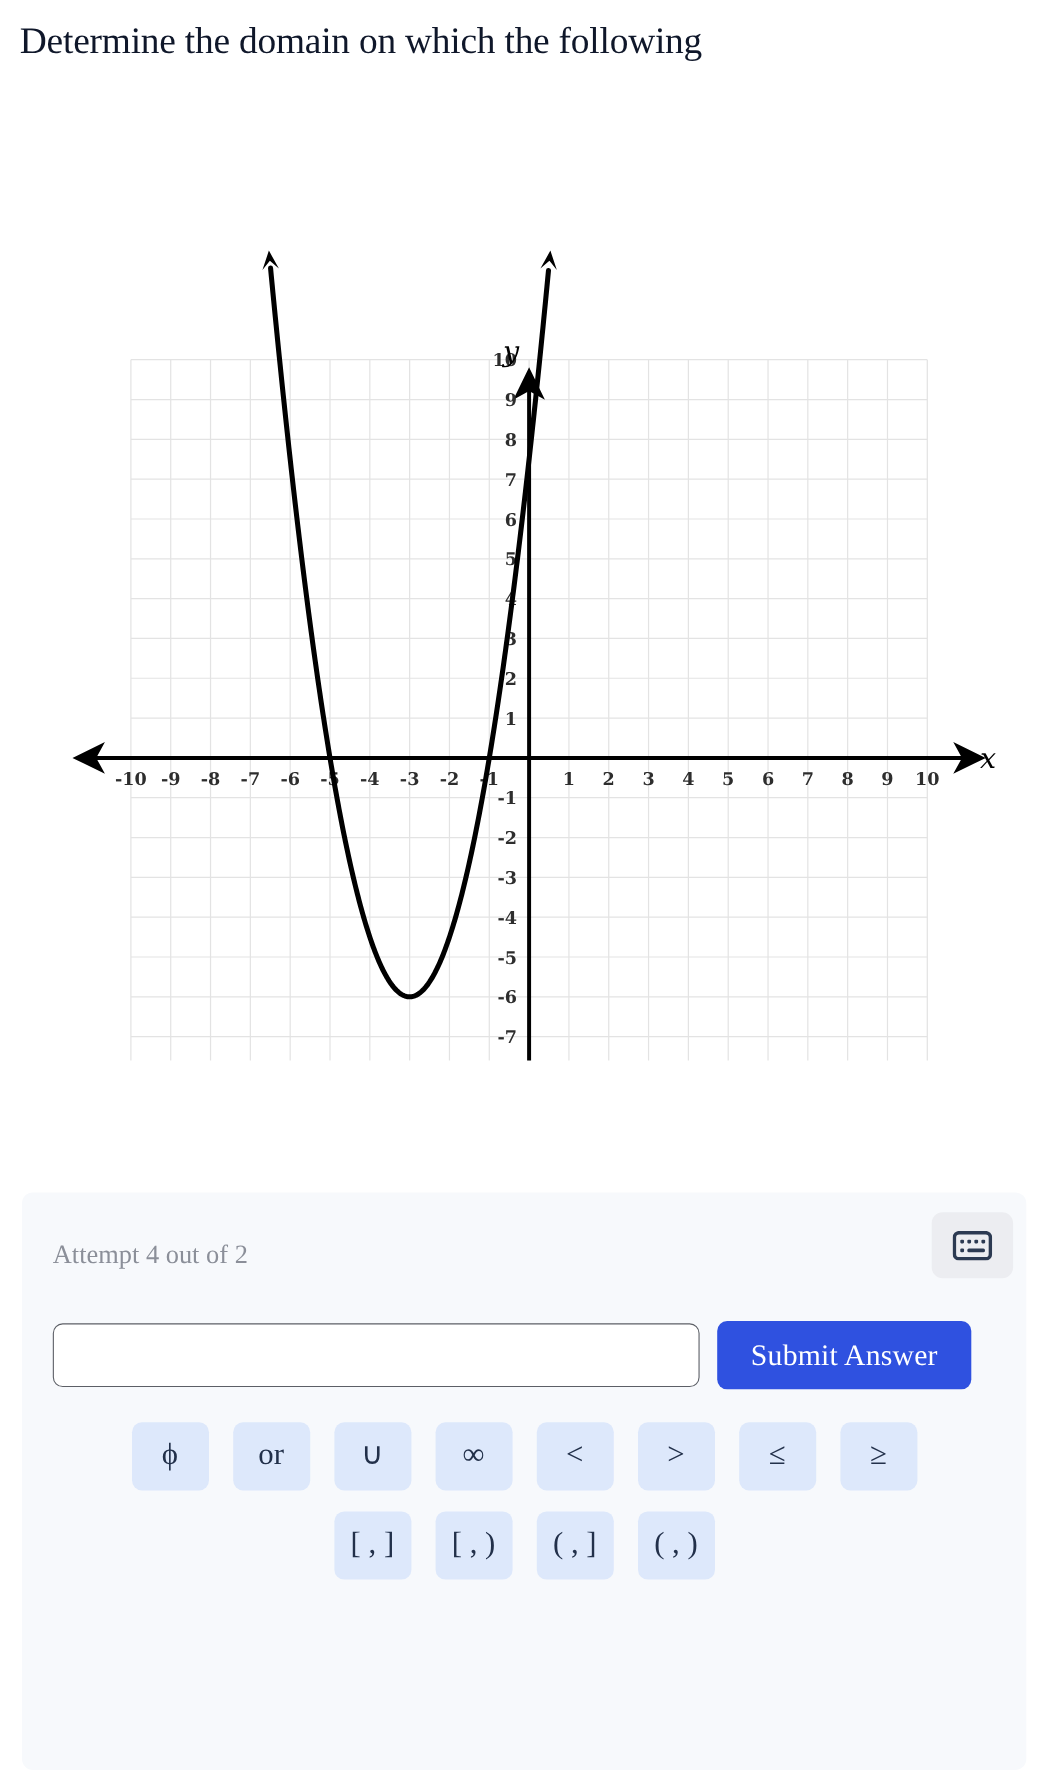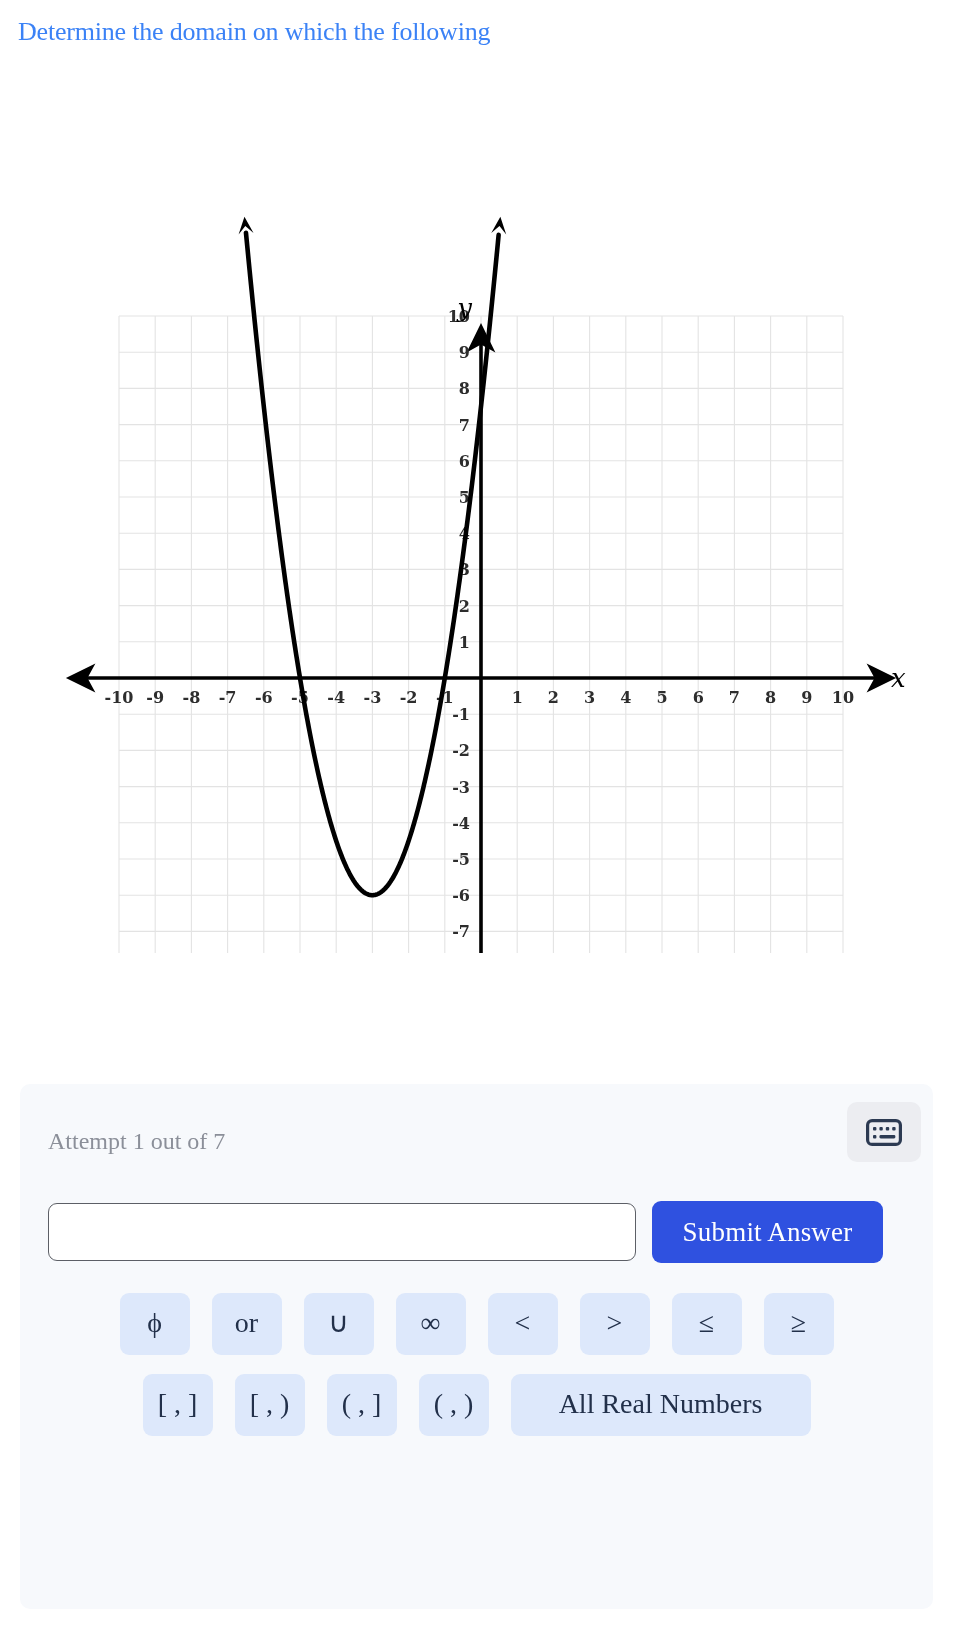--- a/index.html
+++ b/index.html
@@ -9,23 +9,23 @@
     height: 1625px;
     background: #ffffff;
     font-family: "Liberation Serif", serif;
     overflow: hidden;
     position: relative;
   }
 
   
   .question {
     padding: 14px 18px 0 18px;
-    font-size: 26px;
+    font-size: 34px;
     line-height: 1.42;
-    color: #3b82f6;
+    color: #0f172a;
     letter-spacing: -0.2px;
   }
   .question em { font-style: italic; }
 
   
   .graph-wrap {
     position: relative;
     width: 953px;
     height: 880px;
     margin-top: 22px;
@@ -253,21 +253,21 @@
         <path d="M500.3611869837014,143.81236581642077 L506.21224128170905,161.44798782421412 L499.4729236596516,153.12007704244985 L491.2800842346035,160.0229664487332 Z" fill="#000000"></path>
       </g>
     <text id="xlab" font-family="DejaVu Serif, serif" font-style="italic" font-size="26" fill="#000" x="891" y="614">x</text>
     <text id="ylab" font-family="DejaVu Serif, serif" font-style="italic" font-size="26" fill="#000" x="472" y="244" text-anchor="end">y</text>
   </svg>
 </div>
 
 <div class="answer-panel">
 
   <div class="answer-head">
-    <div class="attempt">Attempt 1 out of 7</div>
+    <div class="attempt">Attempt 4 out of 2</div>
 
     <div class="kbd-btn">
       <svg class="kb-svg" width="36" height="27" viewBox="0 0 36 27">
         <rect x="1.6" y="1.6" width="32.8" height="23.8" rx="4.5" ry="4.5" fill="none" stroke="#2c3a52" stroke-width="3.2"></rect>
         <rect x="7" y="8" width="3.4" height="3.4" rx="1" fill="#2c3a52"></rect>
         <rect x="13.4" y="8" width="3.4" height="3.4" rx="1" fill="#2c3a52"></rect>
         <rect x="19.8" y="8" width="3.4" height="3.4" rx="1" fill="#2c3a52"></rect>
         <rect x="26.2" y="8" width="3.4" height="3.4" rx="1" fill="#2c3a52"></rect>
         <rect x="7" y="16" width="3.4" height="3.4" rx="1" fill="#2c3a52"></rect>
         <rect x="13.4" y="16" width="16" height="3.4" rx="1.4" fill="#2c3a52"></rect>
@@ -313,19 +313,16 @@
         </button>
         <button class="key">
           <span class="glyph">[ , )</span>
         </button>
         <button class="key">
           <span class="glyph">( , ]</span>
         </button>
         <button class="key">
           <span class="glyph">( , )</span>
         </button>
-        <button class="key wide">
-          <span class="glyph">All Real Numbers</span>
-        </button>
       </div>
   </div>
 
 </div>
 
 </body></html>

